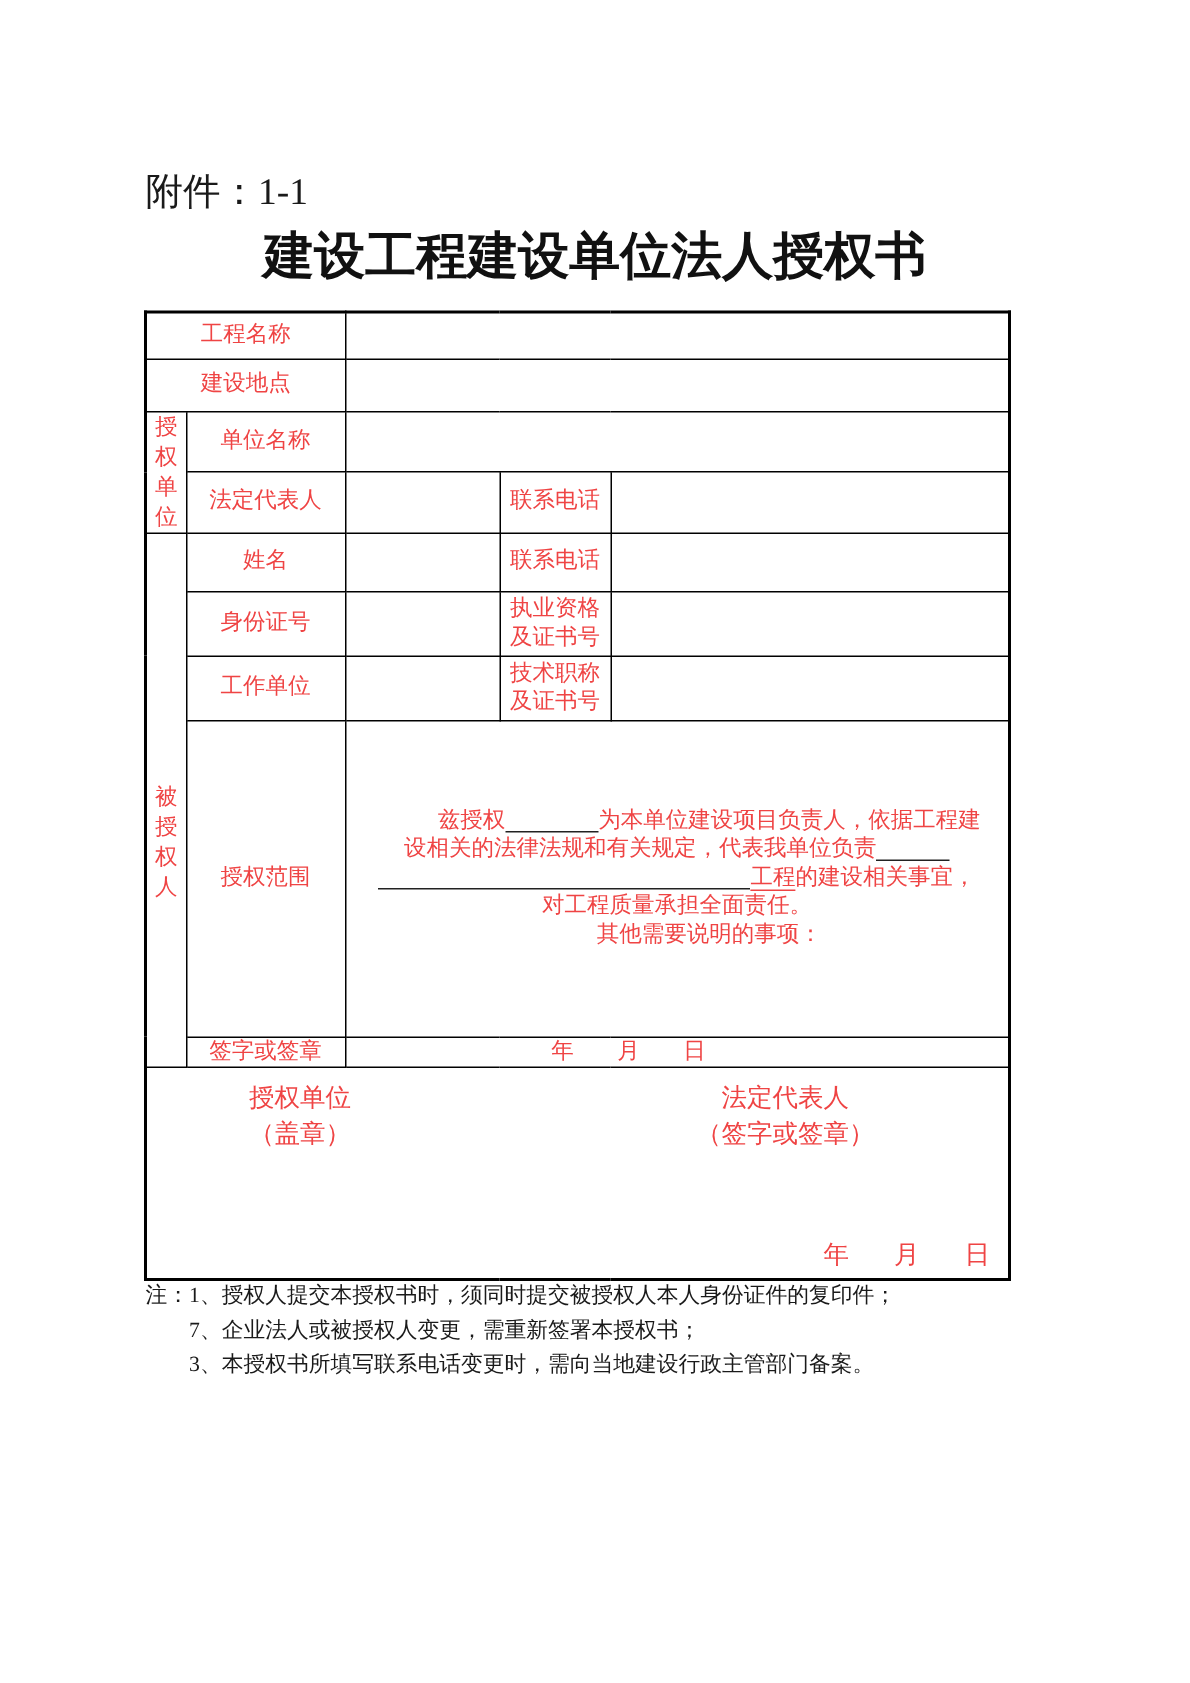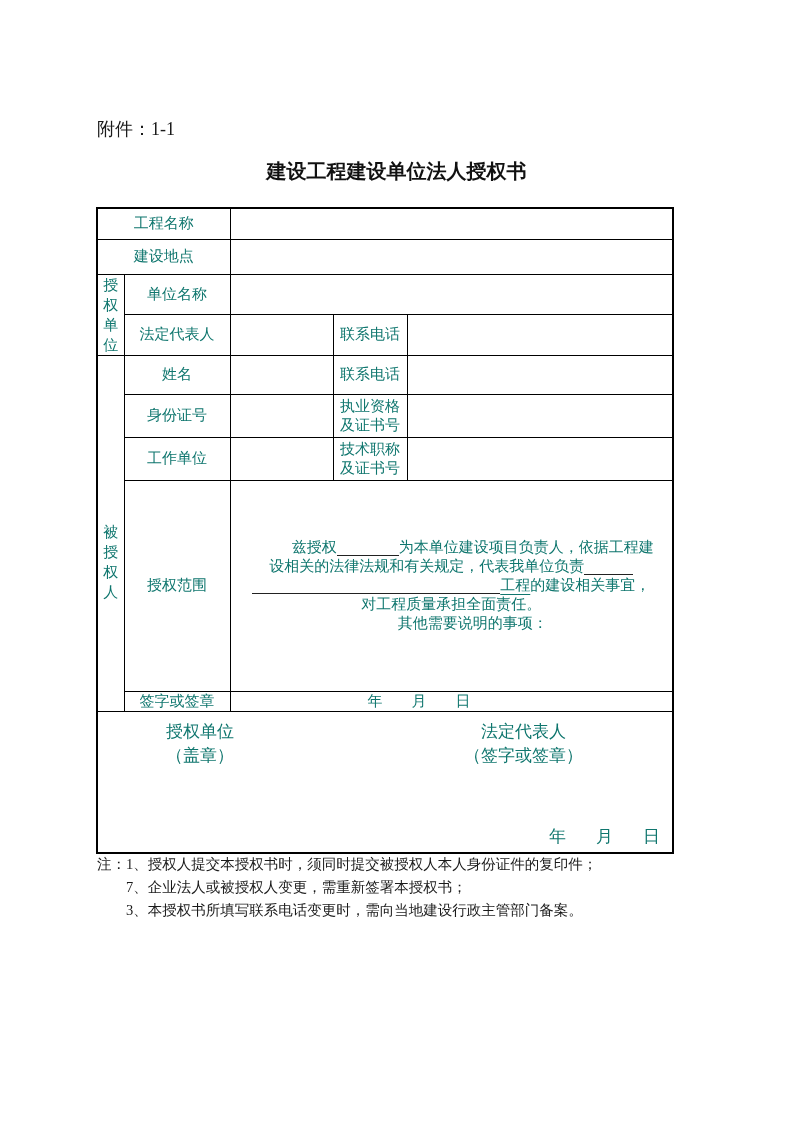--- a/index.html
+++ b/index.html
@@ -1,33 +1,33 @@
 <!DOCTYPE html>
 <html><head>
 <meta charset="utf-8">
 <style>
   html,body{margin:0;padding:0;background:#fff;}
   .page{
     position:relative;width:793px;height:1122px;background:#ffffff;overflow:hidden;
     font-family:"Liberation Serif","DejaVu Serif",serif;color:#1a1a1a;
   }
-  .attachment{position:absolute;left:97px;top:117px;font-size:18px;line-height:24px;}
+  .attachment{position:absolute;left:97px;top:117px;font-size:25px;line-height:24px;}
   .title{
     position:absolute;left:0;top:151px;width:100%;margin:0;text-align:center;
     font-family:"Liberation Sans","DejaVu Sans",sans-serif;font-weight:bold;
-    font-size:20px;line-height:40px;color:#111;
+    font-size:34px;line-height:40px;color:#111;
   }
   table.form{
     position:absolute;left:96px;top:207px;width:576px;
     border-collapse:collapse;table-layout:fixed;
     border:2px solid #000;
   }
   table.form td{
     border:1px solid #000;padding:0 1px;font-size:15px;line-height:19px;
-    text-align:center;vertical-align:middle;color:#0f766e;overflow:hidden;
+    text-align:center;vertical-align:middle;color:#ef4444;overflow:hidden;
   }
   tr.r1{height:31px;} tr.r2{height:35px;} tr.r3{height:40px;} tr.r4{height:40px;}
   tr.r5{height:39px;} tr.r6{height:43px;} tr.r7{height:43px;padding-left:40px;} tr.r8{height:211px;}
   tr.r9{height:19px;} tr.r10{height:142px;}
   td.lbl2{font-size:14px;line-height:19px;}
   td.vhead{padding:0;}
   .vtext{width:16px;margin:0 auto;word-break:break-all;line-height:20px;font-size:15px;text-align:center;}
   td.vtall{vertical-align:top;}
   td.vtall .vtext{margin-top:58px;}
   td.scope{

